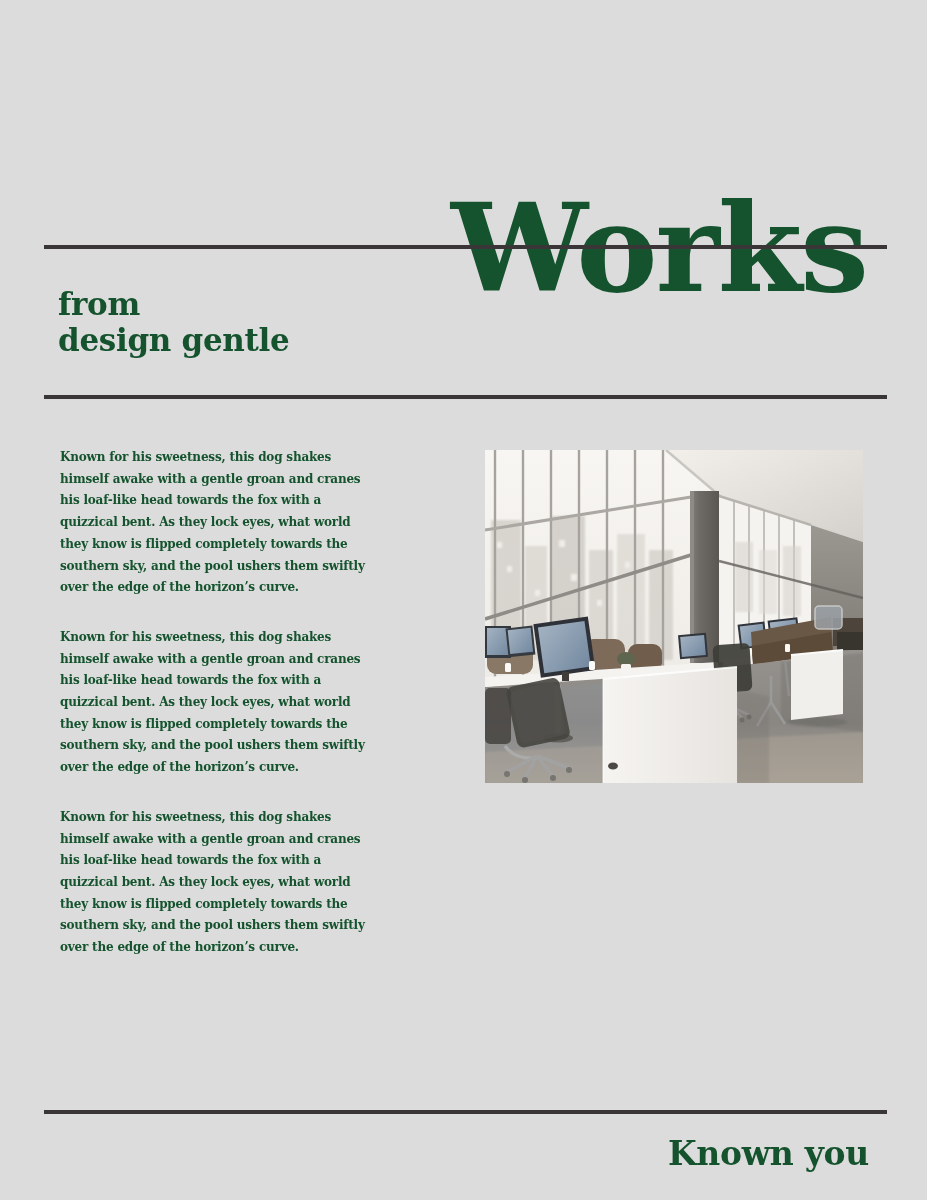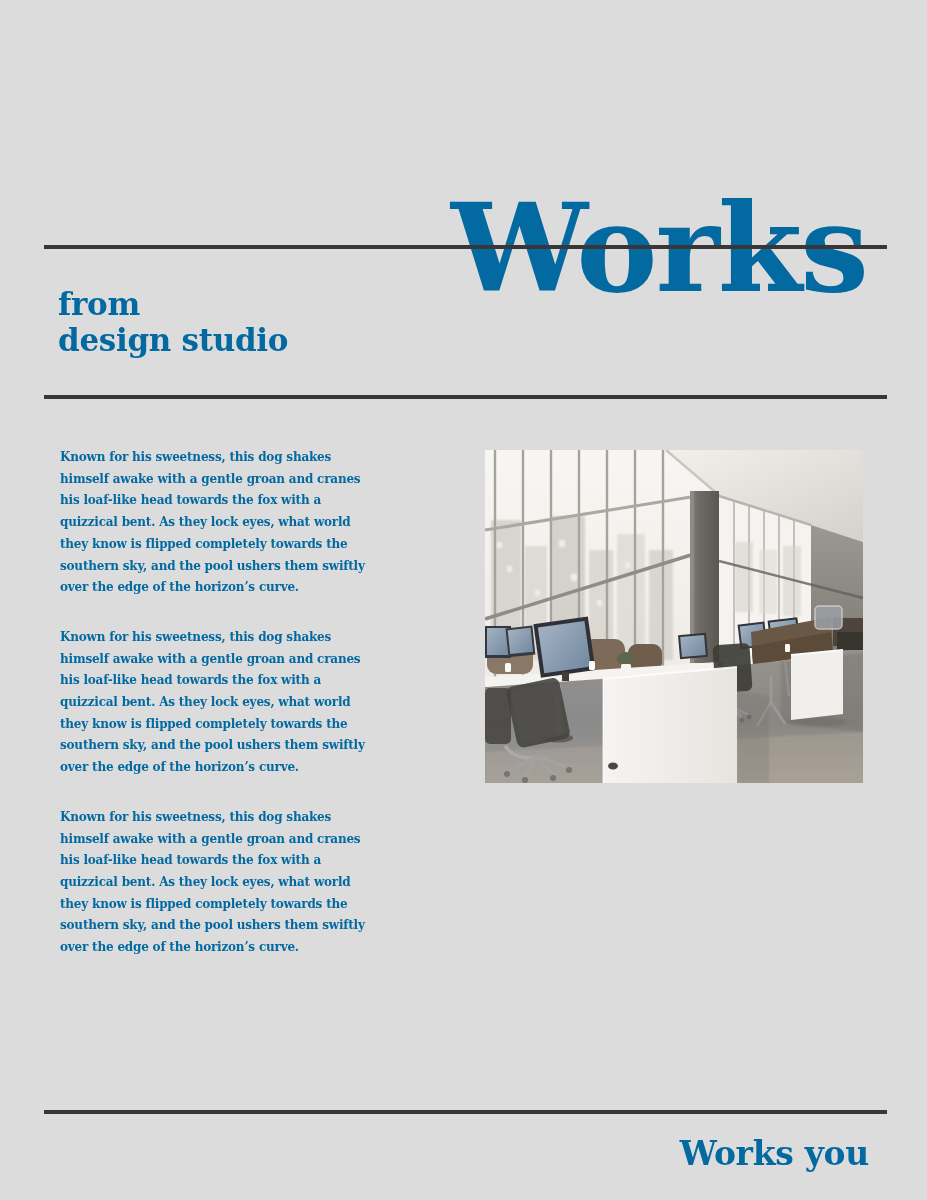--- a/index.html
+++ b/index.html
@@ -2,21 +2,21 @@
 <html><head>
 <meta charset="utf-8">
 <style>
   html,body{margin:0;padding:0;background:#dcdcdc;}
   .page{
     position:relative;
     width:927px;height:1200px;
     background:#dcdcdc;
     overflow:hidden;
     font-family:"DejaVu Serif","Liberation Serif",serif;
-    color:#0369a1;
+    color:#14532d;
   }
   .title{
     position:absolute;
     top:105px;right:60px;
     font-size:122px;line-height:1;
     font-weight:700;
     letter-spacing:-2px;
     white-space:nowrap;
   }
   .rule{
@@ -57,21 +57,21 @@
 <body>
 
 <div class="page">
 
   <h1 class="title">Works</h1>
 
   <div class="rule rule-top"></div>
 
   <div class="subtitle">
     <div>from</div>
-    <div>design studio</div>
+    <div>design gentle</div>
   </div>
 
   <div class="rule rule-mid"></div>
 
   <div class="body-col">
     <div class="para">
       <div class="line">Known for his sweetness, this dog shakes</div>
       <div class="line">himself awake with a gentle groan and cranes</div>
       <div class="line">his loaf-like head towards the fox with a</div>
       <div class="line">quizzical bent. As they lock eyes, what world</div>
@@ -310,15 +310,15 @@
         <circle cx="22" cy="324" r="3" fill="#76746f"></circle>
         <circle cx="40" cy="330" r="3" fill="#76746f"></circle>
         <circle cx="68" cy="328" r="3" fill="#76746f"></circle>
         <circle cx="84" cy="320" r="3" fill="#76746f"></circle>
       </g>
     </svg>
   </figure>
 
   <div class="rule rule-bottom"></div>
 
-  <div class="footer-msg">Works you</div>
+  <div class="footer-msg">Known you</div>
 
 </div>
 
 </body></html>

